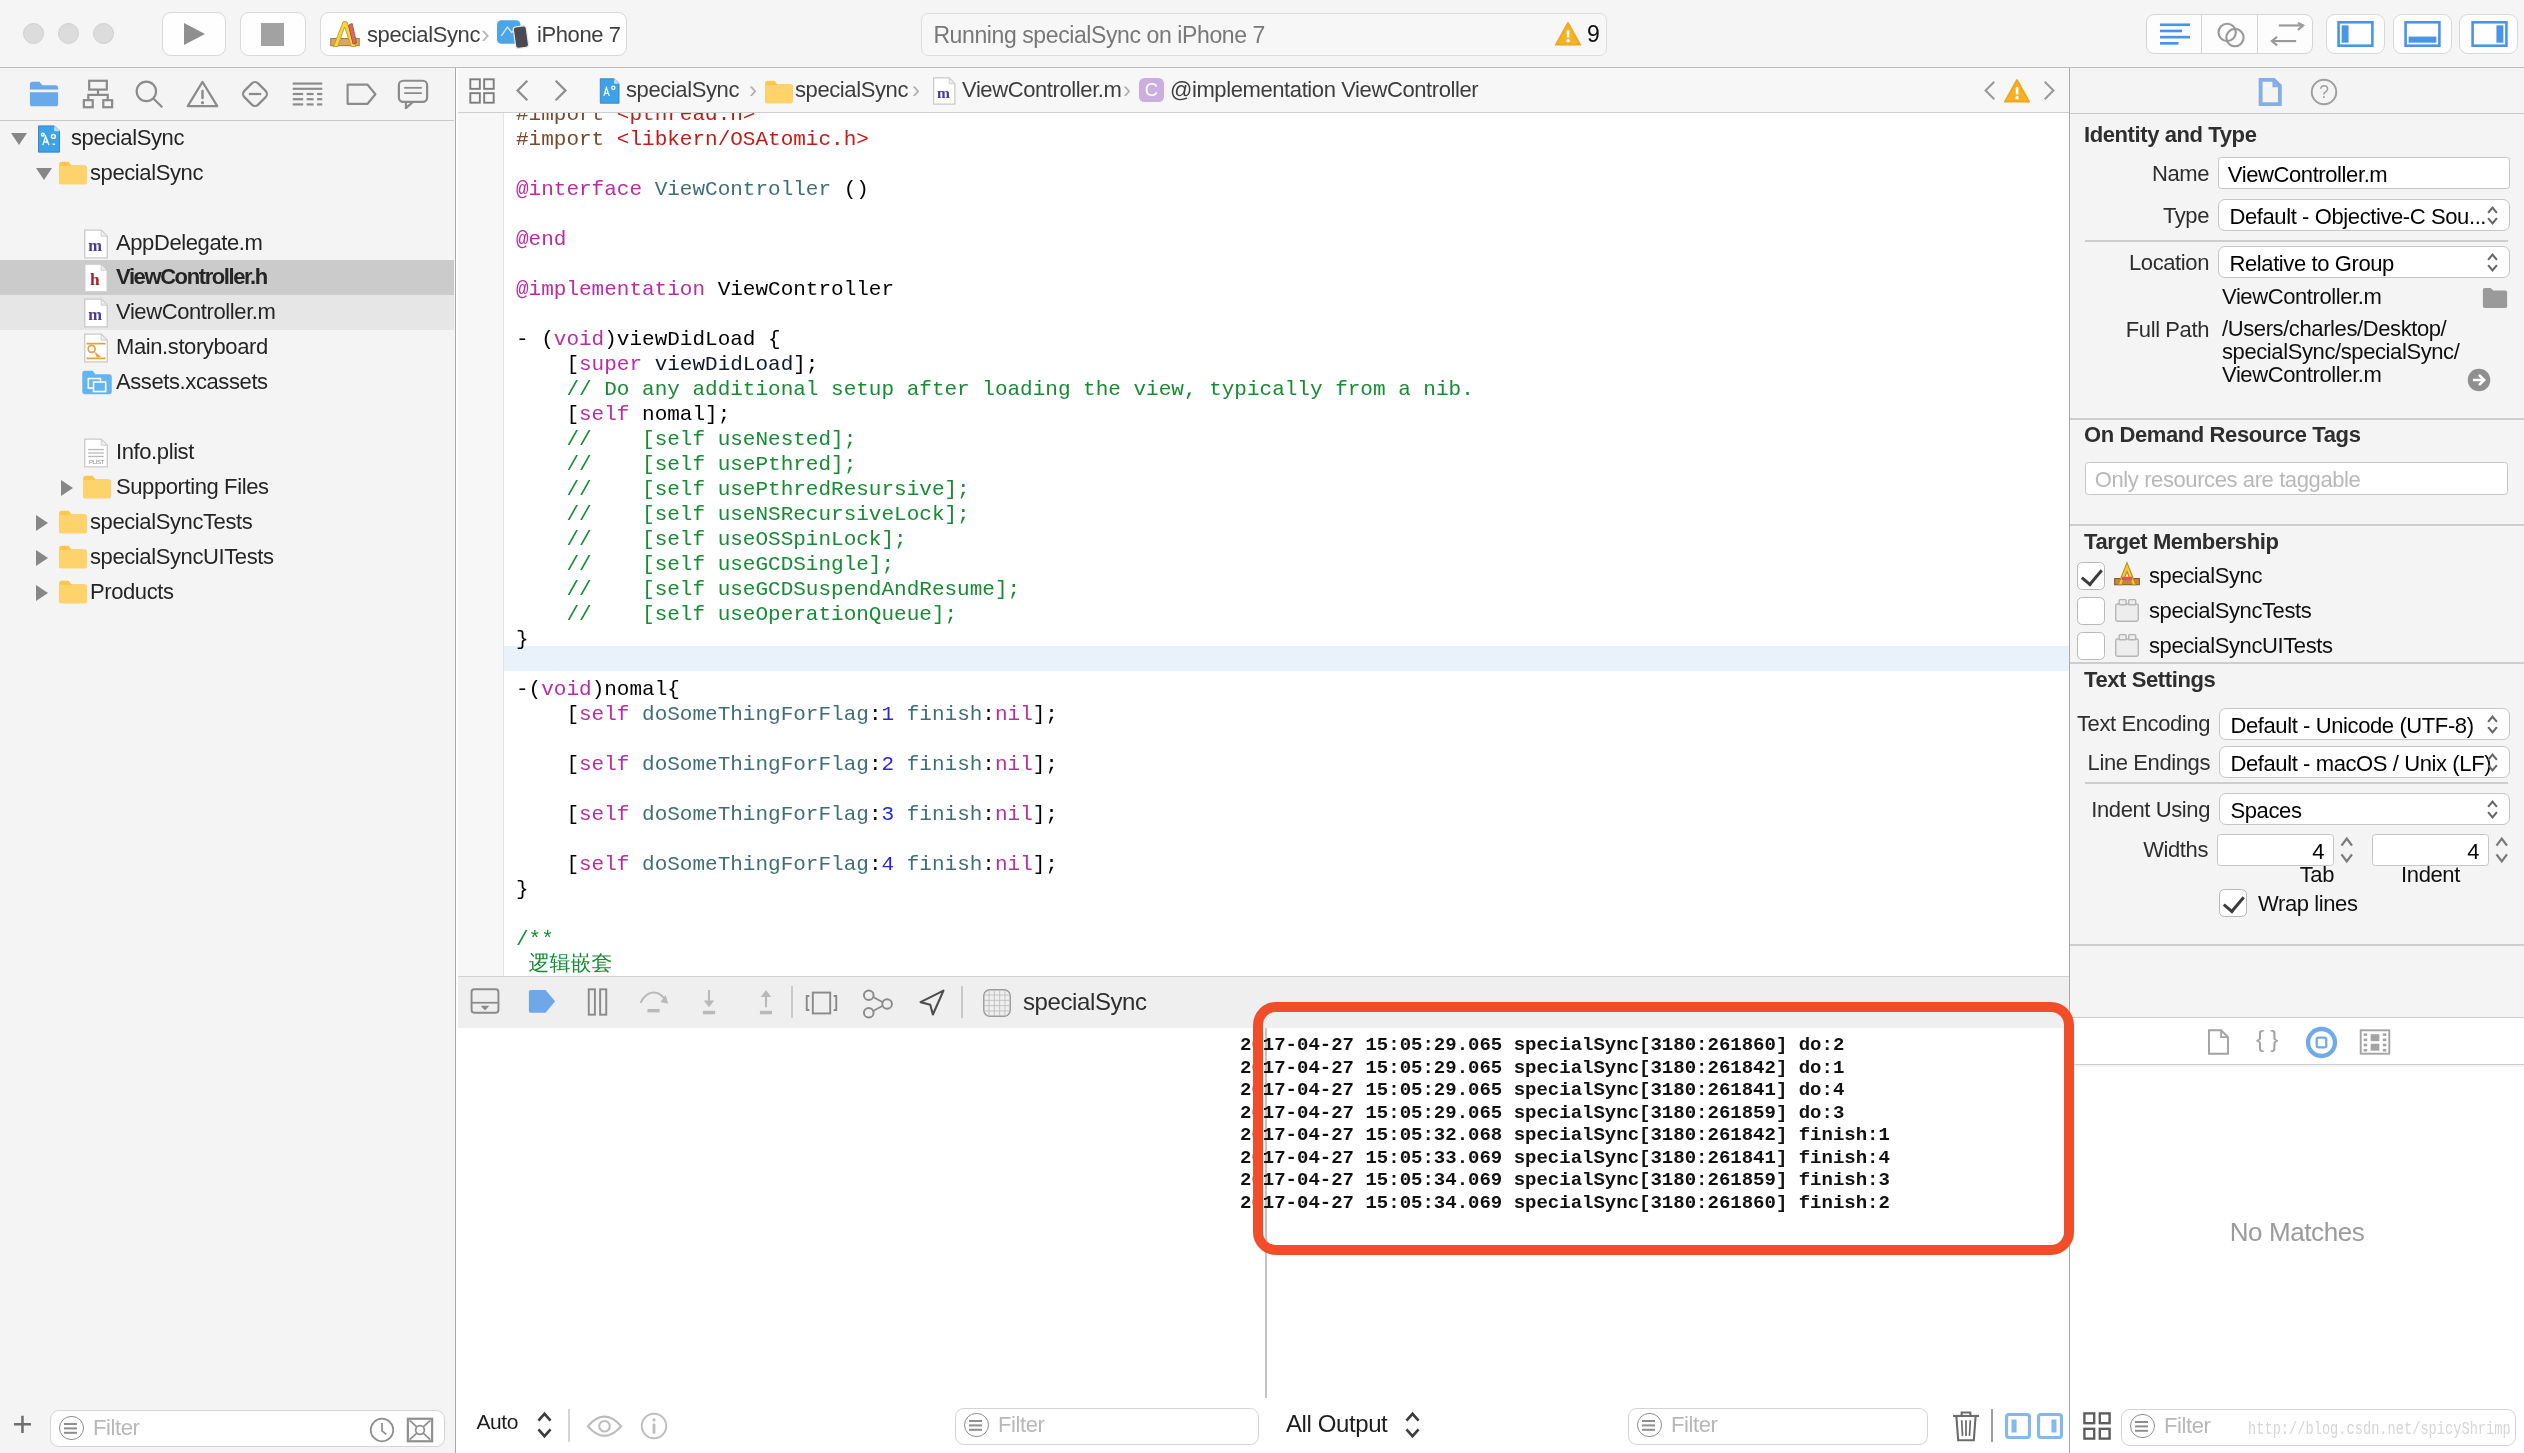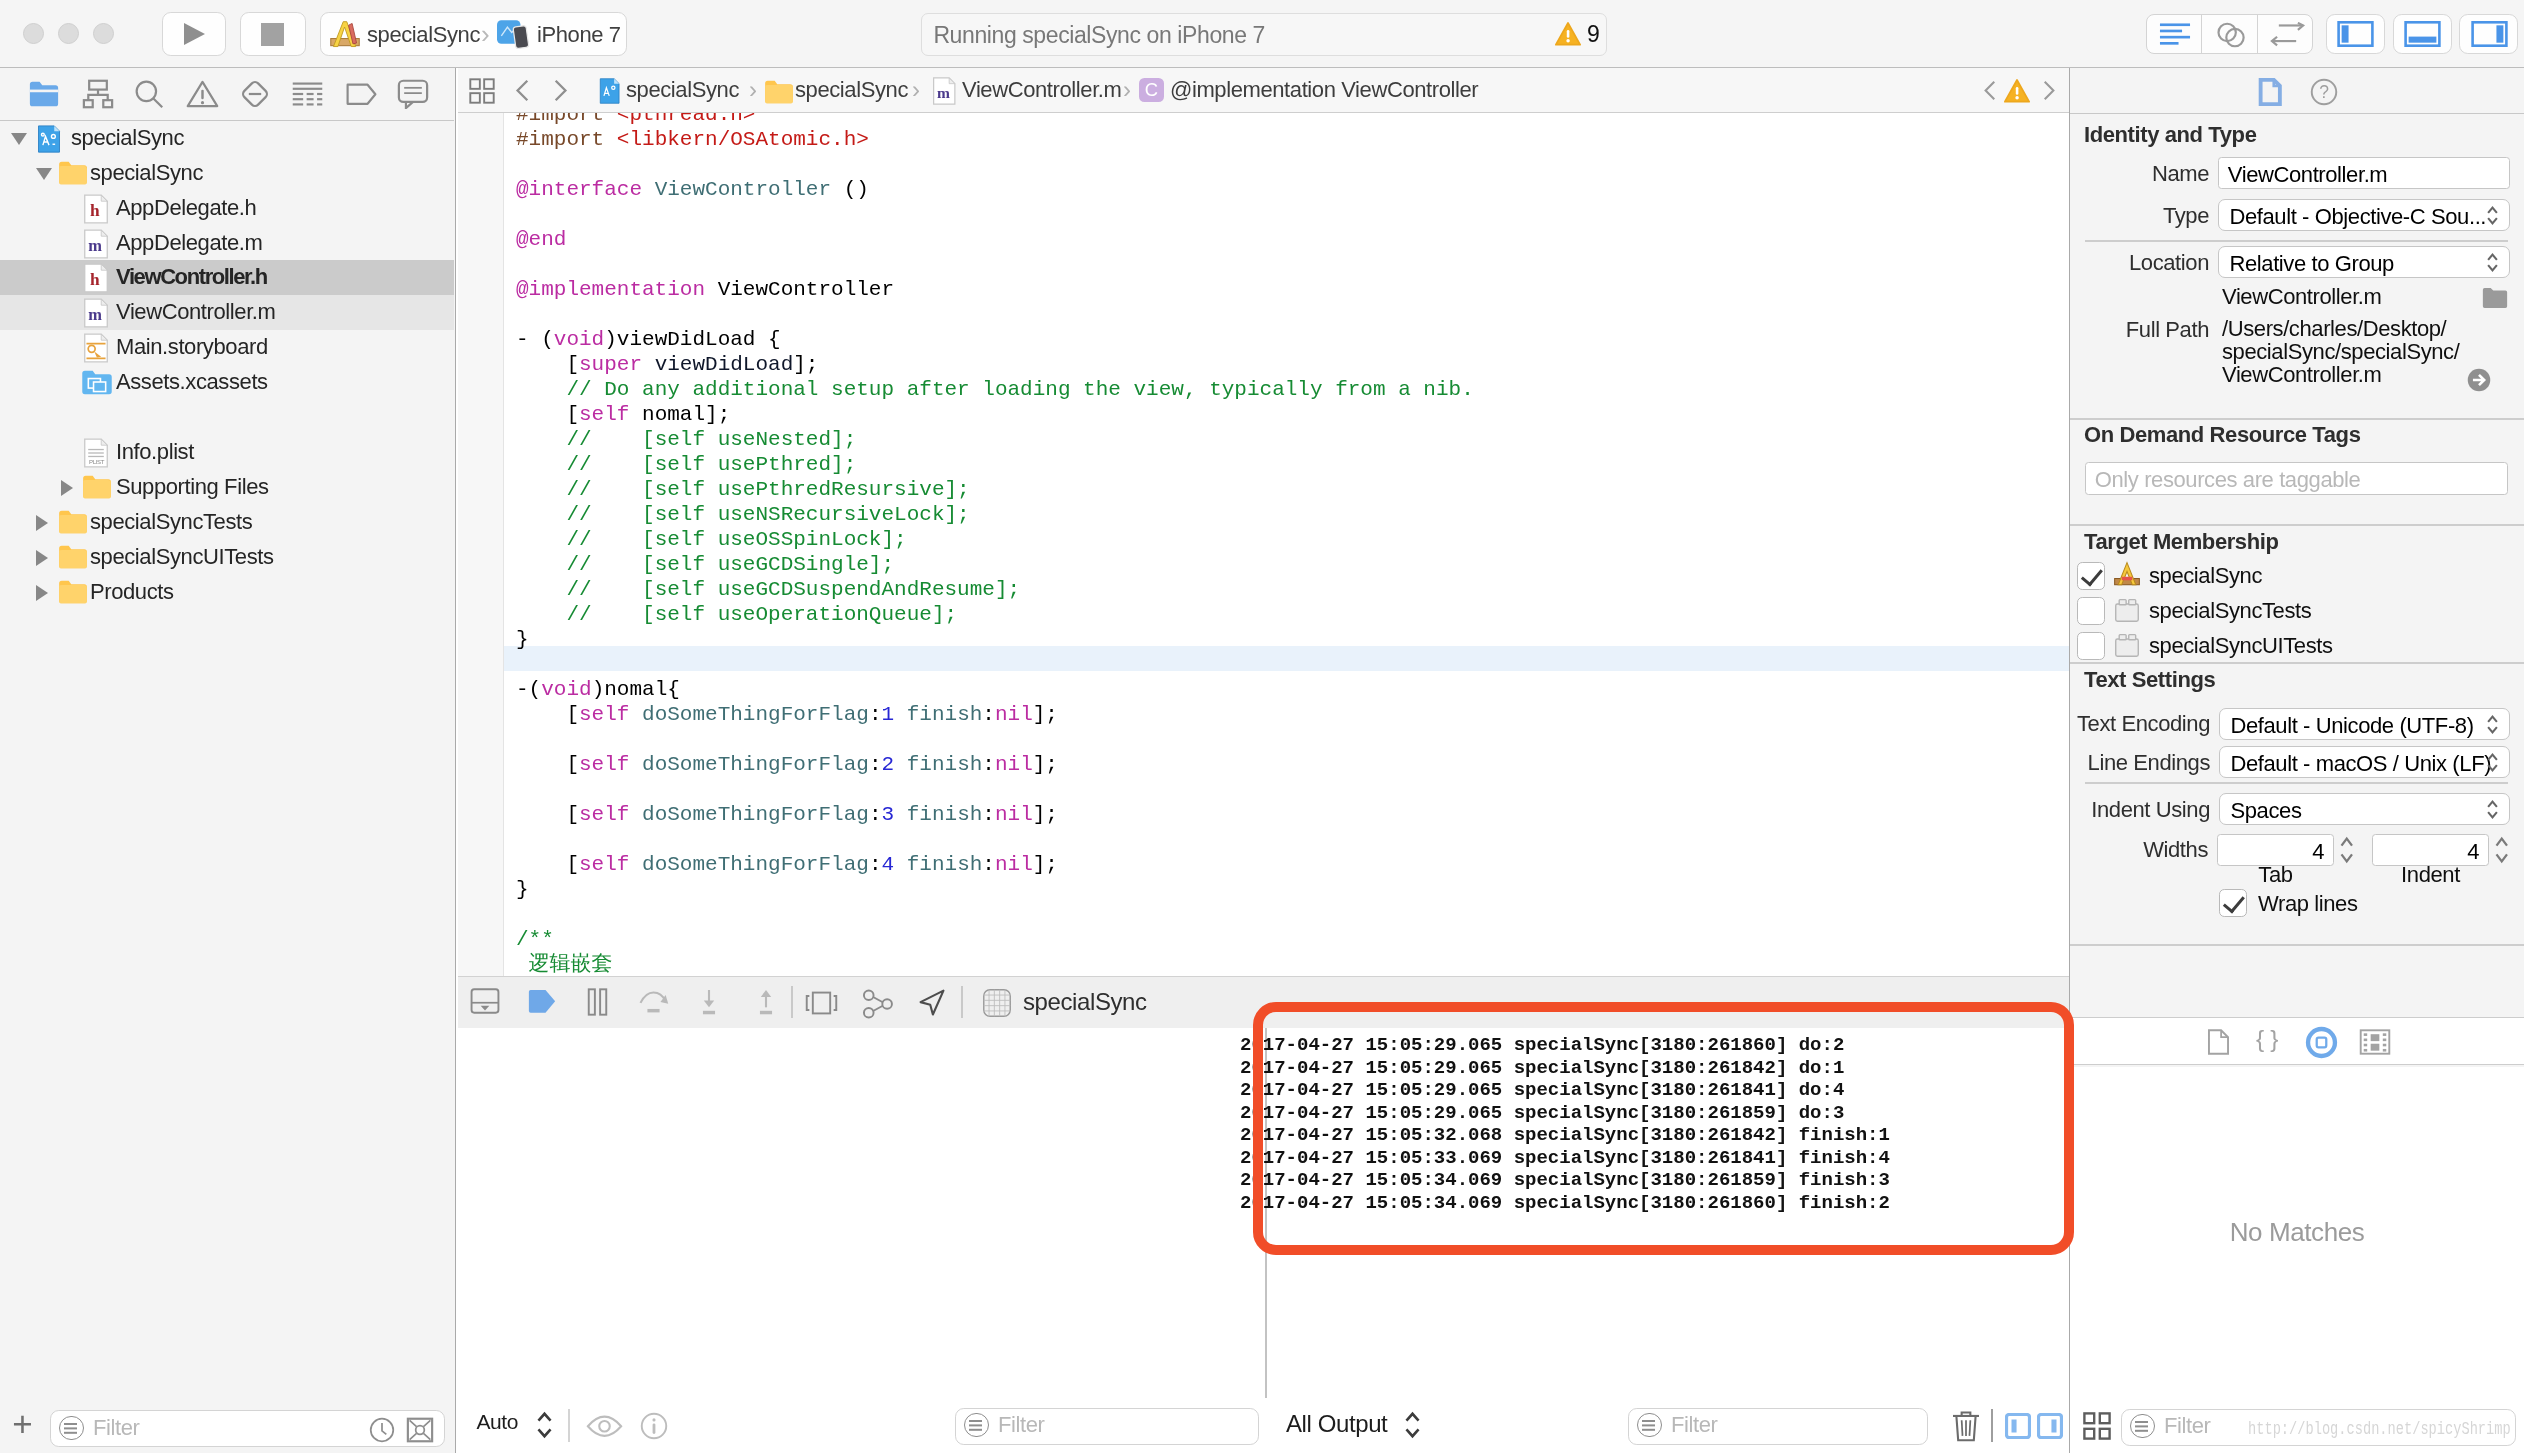--- a/index.html
+++ b/index.html
@@ -261,26 +261,20 @@
       <div class="trow" style="top:35px;">
         <div class="tri open" style="left:36px;"></div>
         <svg class="abs folder-icon" style="left:58px; top:4.4px;" width="30" height="26" viewBox="0 0 34 30">
           <path d="M1 5 Q1 2 4 2 L12 2 L15 6 L30 6 Q33 6 33 9 L33 25 Q33 28 30 28 L4 28 Q1 28 1 25 Z" fill="#ffc64d"></path>
           <path d="M1 9 L33 9" stroke="#f3a93c" stroke-width="1.5"></path>
           <path d="M1 8 Q1 7 4 7 L30 7 Q33 7 33 9 L33 25 Q33 28 30 28 L4 28 Q1 28 1 25 Z" fill="#ffd36b"></path>
         </svg>
         <div class="lbl" style="left:90px;">specialSync</div>
       </div>
 
-      <div class="trow" style="top:70px;">
-        <svg class="abs" style="left:83px; top:2.6px;" width="26" height="30" viewBox="0 0 30 34">
-            <use href="#hicon"></use>
-          </svg>
-        <div class="lbl" style="left:116px;">AppDelegate.h</div>
-      </div>
       <div class="trow" style="top:105px;">
         <svg class="abs" style="left:83px; top:2.6px;" width="26" height="30" viewBox="0 0 30 34">
             <use href="#micon"></use>
           </svg>
         <div class="lbl" style="left:116px;">AppDelegate.m</div>
       </div>
       <div class="trow" style="top:139px; height:35px; background:#cbcbcb;">
         <svg class="abs" style="left:83px; top:2.6px;" width="26" height="30" viewBox="0 0 30 34">
             <use href="#hicon"></use>
           </svg>
@@ -689,21 +683,21 @@
         </div>
       <svg class="abs" style="left:268px; top:720px;" width="17.5" height="32" viewBox="0 0 20 36">
           <path d="M4 13 L10 5 L16 13 M4 23 L10 31 L16 23" fill="none" stroke="#7a7a7a" stroke-width="2.6"></path>
         </svg>
       <div class="ufield" style="left:302px; top:720px; width:117px; height:32px;">
           <div style="margin:3.5px 8.8px 0 0; text-align:right;">4</div>
         </div>
       <svg class="abs" style="left:423px; top:720px;" width="17.5" height="32" viewBox="0 0 20 36">
           <path d="M4 13 L10 5 L16 13 M4 23 L10 31 L16 23" fill="none" stroke="#7a7a7a" stroke-width="2.6"></path>
         </svg>
-      <div class="abs" style="left:147px; top:748px; width:117px; text-align:center; font-size:22px; color:#0f0f0f;">Tab</div>
+      <div class="abs" style="left:147px; top:748px; width:117px; text-align:right; font-size:22px; color:#0f0f0f;">Tab</div>
       <div class="abs" style="left:302px; top:748px; width:117px; text-align:center; font-size:22px; color:#0f0f0f;">Indent</div>
       <div class="cbx check" style="left:149px; top:775px;"></div>
       <div class="abs" style="left:188px; top:777px; font-size:22px; color:#0f0f0f;">Wrap lines</div>
       <div class="secdiv" style="top:830px;"></div>
     </div>
     <div class="abs" style="left:0; top:949px; width:454px; height:1.8px; background:#cdcdcd;"></div>
     <div class="abs" id="libbar" style="left:0; top:950px; width:454px; height:47px; background:#fff; border-bottom:1.8px solid #cdcdcd;">
       <svg class="abs" style="left:137px; top:10.5px;" width="23" height="26" viewBox="0 0 26 30">
         <path d="M2 1.5 L16 1.5 L24 9.5 L24 28.5 L2 28.5 Z" fill="none" stroke="#a3a3a3" stroke-width="2.2"></path>
         <path d="M16 1.5 L16 9.5 L24 9.5" fill="none" stroke="#a3a3a3" stroke-width="2"></path>

